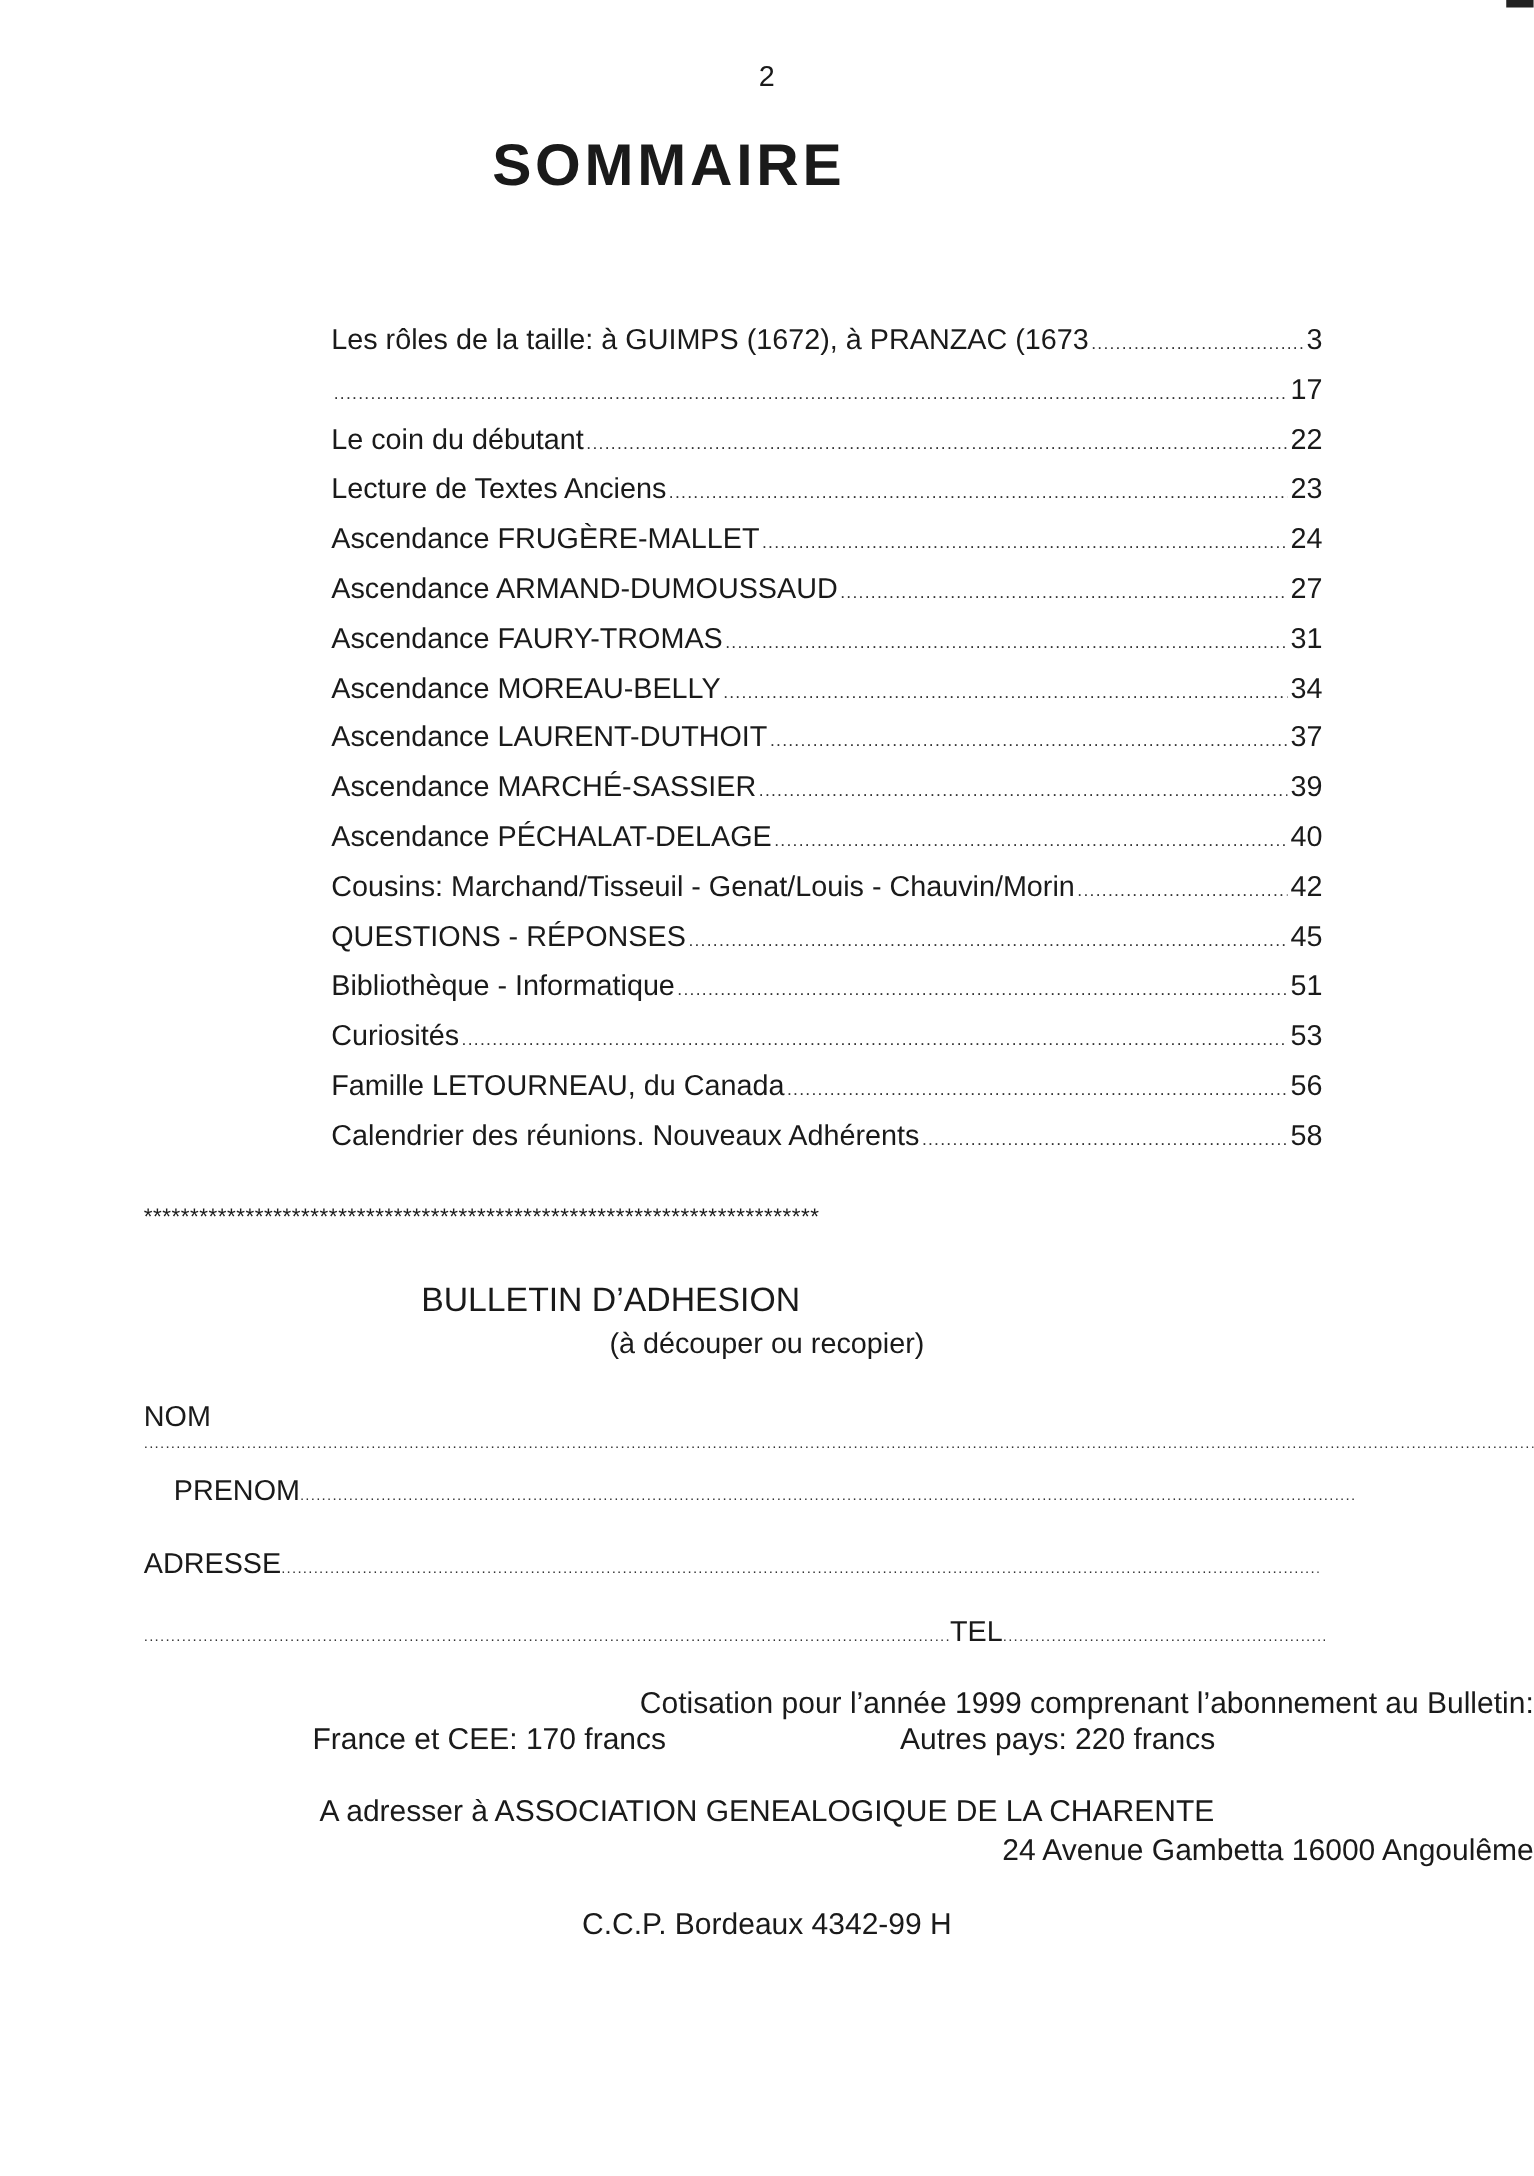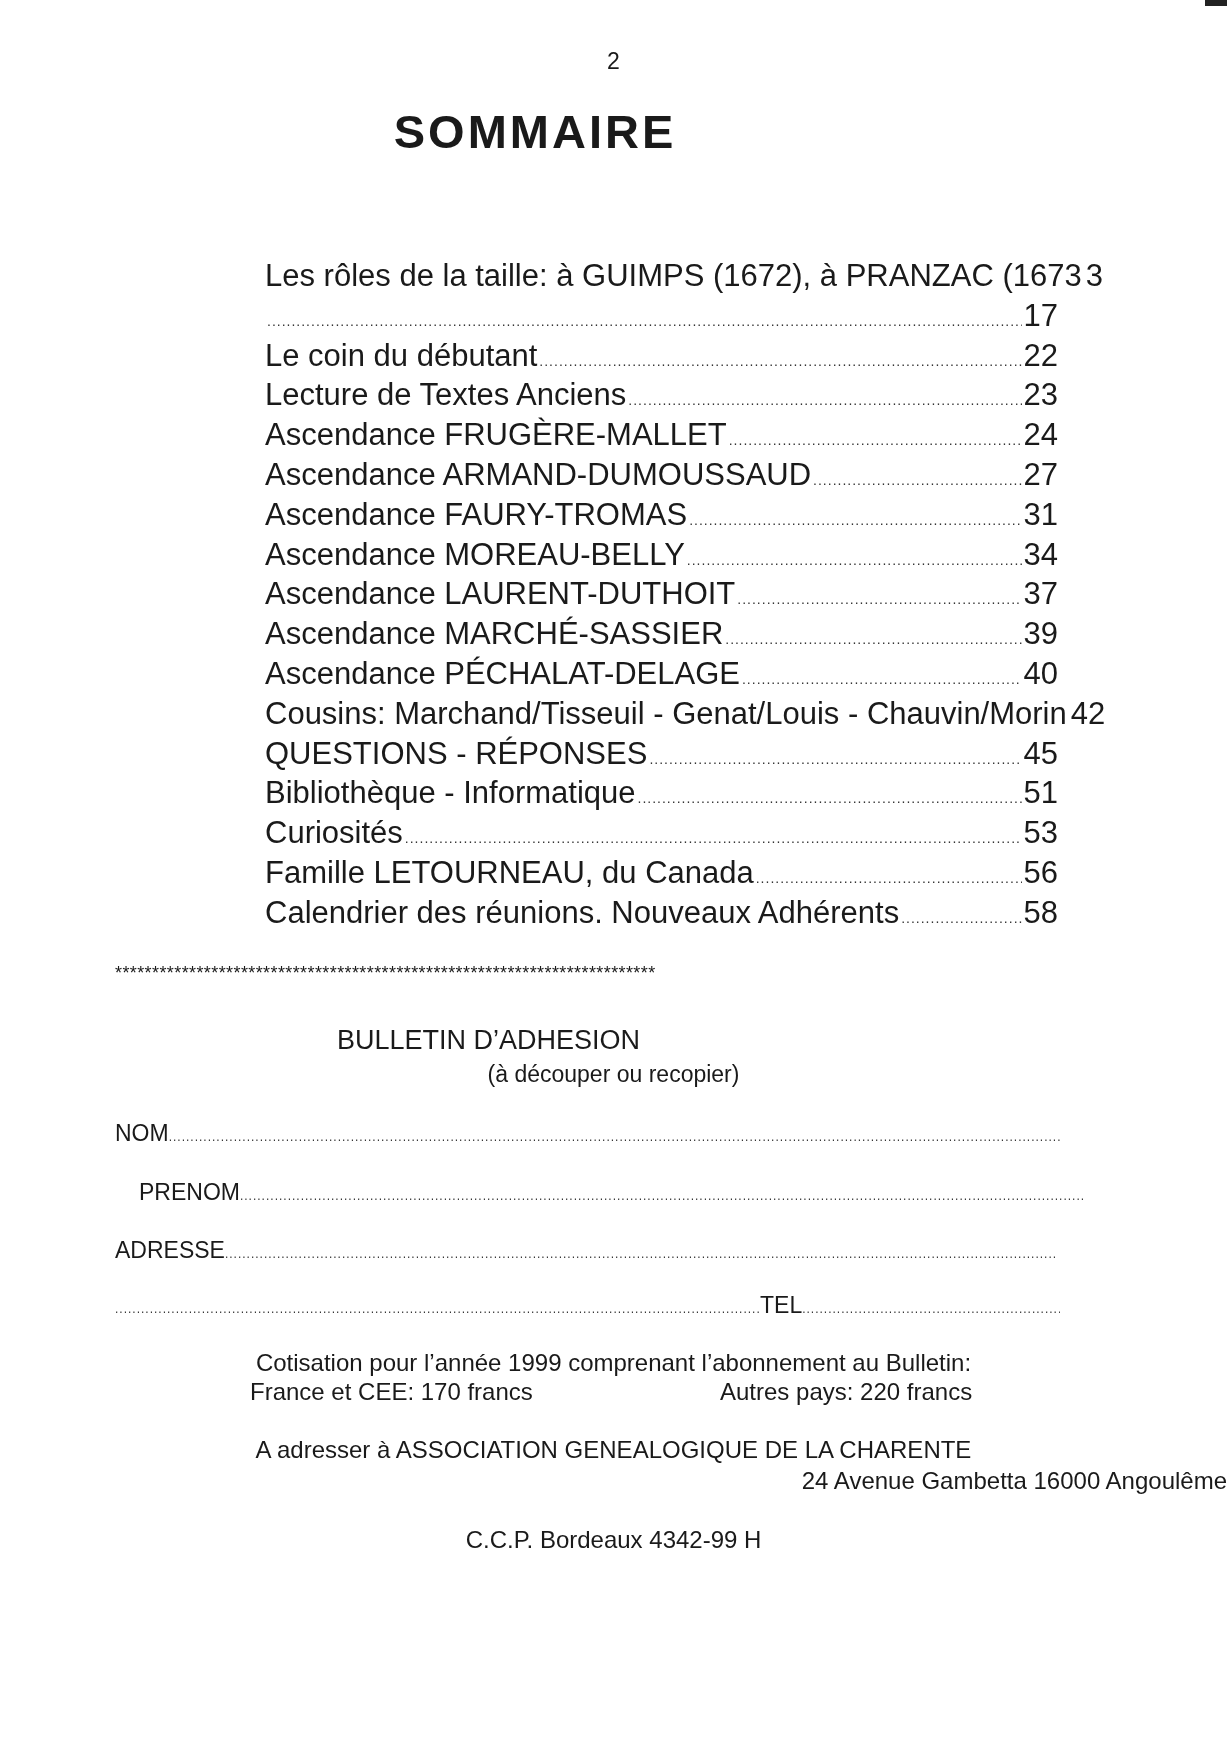--- a/index.html
+++ b/index.html
@@ -4,32 +4,32 @@
 <style>
   html, body { margin:0; padding:0; }
   body {
     width:1227px; height:1741px; background:#ffffff; position:relative; overflow:hidden;
     font-family:"Liberation Sans", sans-serif; color:#1a1a1a;
   }
   .abs { position:absolute; }
   .pagenum { left:0; width:1227px; top:48px; text-align:center; font-size:23px; }
   .title { left:0; width:1070px; top:104px; text-align:center; font-size:47px; font-weight:bold; letter-spacing:3px; }
   .toc { left:265px; width:793px; top:258px; }
-  .toc-row { display:flex; align-items:baseline; height:39.8px; font-size:31px; }
+  .toc-row { display:flex; align-items:baseline; height:39.8px; font-size:23px; }
   .toc-label { white-space:nowrap; }
   .toc-dots { flex:1; overflow:hidden; white-space:nowrap; font-size:14px; letter-spacing:1px; color:#333; margin:0 2px; }
   .toc-dots::after { content:"......................................................................................................................................................................................................................"; }
   .toc-page { white-space:nowrap; }
   .stars { left:115px; width:925px; top:963px; font-size:18px; letter-spacing:0.4px; white-space:nowrap; overflow:hidden; }
   .bulletin-title { left:0; width:977px; top:1025px; text-align:center; font-size:27px; }
   .bulletin-sub { left:0; width:1227px; top:1061px; text-align:center; font-size:23px; }
   .field { left:115px; width:945px; display:flex; align-items:baseline; font-size:23px; }
   .field .dots { flex:1; overflow:hidden; white-space:nowrap; font-size:12px; letter-spacing:1px; color:#333; }
   .field .dots::after { content:"..................................................................................................................................................................................................................................................................."; }
-  .cotisation { left:0; width:1227px; top:1349px; text-align:center; font-size:24px; }
+  .cotisation { left:0; width:1227px; top:1349px; text-align:right; font-size:24px; }
   .price-fr { left:250px; top:1378px; font-size:24px; }
   .price-other { left:720px; top:1378px; font-size:24px; }
   .addr1 { left:0; width:1227px; top:1436px; text-align:center; font-size:24px; }
   .addr2 { left:0; width:1227px; top:1467px; text-align:right; font-size:24px; }
   .ccp { left:0; width:1227px; top:1526px; text-align:center; font-size:24px; }
   .corner-mark { left:1205px; top:0px; width:22px; height:6px; background:#222; }
 </style>
 </head>
 <body>
 
@@ -123,21 +123,21 @@
       <span class="toc-dots"></span>
       <span class="toc-page">58</span>
     </div>
 </div>
 
 <div class="abs stars">*************************************************************************</div>
 
 <div class="abs bulletin-title">BULLETIN D’ADHESION</div>
 <div class="abs bulletin-sub">(à découper ou recopier)</div>
 
-<div class="abs field" style="top:1120px;">
+<div class="abs field" style="top:1120px;flex-direction:column;">
   <span>NOM</span>
     <span class="dots"></span>
 </div>
 <div class="abs field" style="top:1179px;margin-left:24px;">
   <span>PRENOM</span>
     <span class="dots"></span>
 </div>
 <div class="abs field" style="top:1237px; width:940px;">
   <span>ADRESSE</span>
     <span class="dots"></span>

